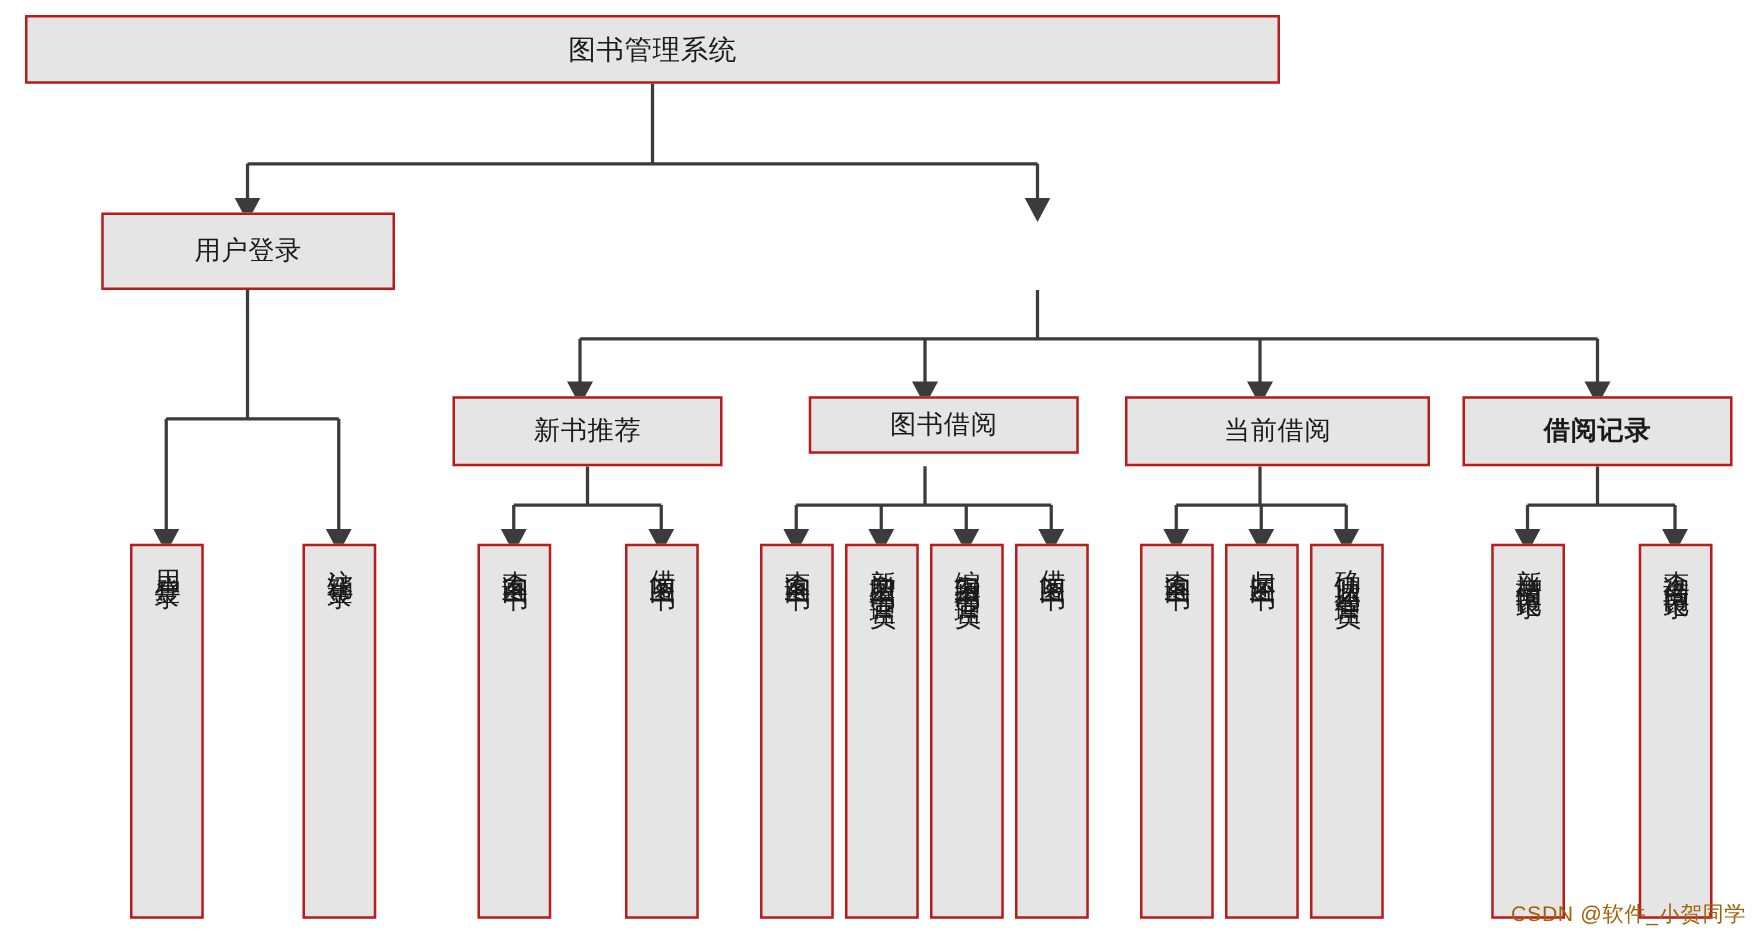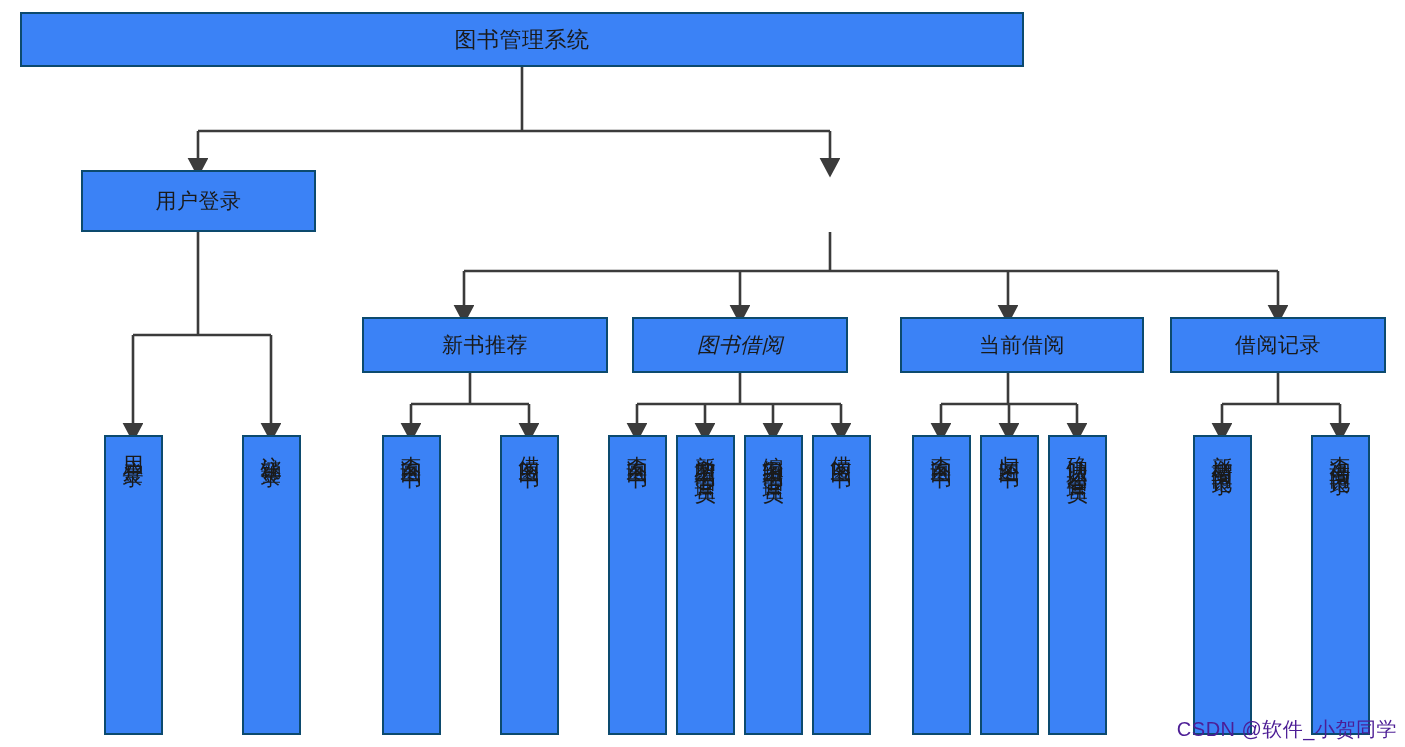--- a/index.html
+++ b/index.html
@@ -22,22 +22,22 @@
     position: absolute;
     left: 0;
     top: 0;
     width: 1405px;
     height: 747px;
     pointer-events: none;
   }
   .node {
     position: absolute;
     box-sizing: border-box;
-    background: #3b82f6;
-    border: 2px solid #0c4a6e;
+    background: #e5e5e5;
+    border: 2px solid #b91c1c;
     display: flex;
     align-items: center;
     justify-content: center;
     color: #1a1a1a;
     z-index: 2;
   }
   .node-label {
     display: block;
     text-align: center;
     line-height: 1.18;
@@ -64,22 +64,22 @@
     font-size: 21px;
     line-height: 1;
     letter-spacing: 4px;
     white-space: nowrap;
     margin: 0 auto;
   }
   .watermark {
     position: absolute;
     right: 8px;
     bottom: 4px;
-    font-size: 20px;
-    color: #4c1d95;
+    font-size: 17px;
+    color: #a16207;
     letter-spacing: 0.5px;
     z-index: 3;
     user-select: none;
   }
 </style>
 </head>
 <body>
 
 <div id="canvas">
 
@@ -134,30 +134,30 @@
   </svg>
 
   <div class="node horiz root" style="left:20px; top:12px; width:1004px; height:55px;">
     <span class="node-label">图书管理系统</span>
   </div>
 
   <div class="node horiz" style="left:81px; top:170px; width:235px; height:62px;">
     <span class="node-label">用户登录</span>
   </div>
 
-  <div class="node horiz" style="left:362px; top:317px; width:246px; height:56px;">
+  <div class="node horiz" style="left:362px; top:317px; width:216px; height:56px;">
     <span class="node-label">新书推荐</span>
   </div>
-  <div class="node horiz" style="left:632px; top:317px; width:216px; height:56px;font-style:italic;">
+  <div class="node horiz" style="left:647px; top:317px; width:216px; height:46px;">
     <span class="node-label">图书借阅</span>
   </div>
   <div class="node horiz" style="left:900px; top:317px; width:244px; height:56px;">
     <span class="node-label">当前借阅</span>
   </div>
-  <div class="node horiz" style="left:1170px; top:317px; width:216px; height:56px;">
+  <div class="node horiz" style="left:1170px; top:317px; width:216px; height:56px;font-weight:bold;">
     <span class="node-label">借阅记录</span>
   </div>
 
   <div class="node leaf" style="left:104px; top:435px; width:59px; height:300px;">
     <span class="node-label">用户登录</span>
   </div>
   <div class="node leaf" style="left:242px; top:435px; width:59px; height:300px;">
     <span class="node-label">注销登录</span>
   </div>
 

